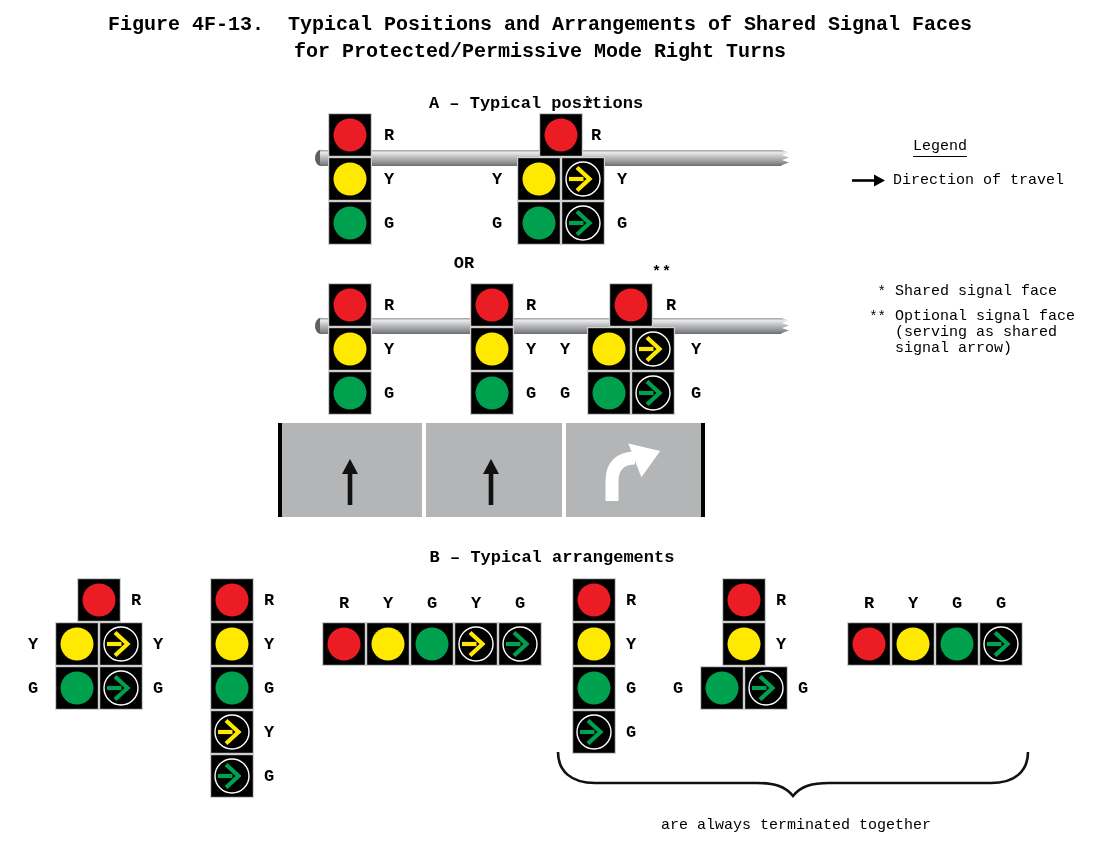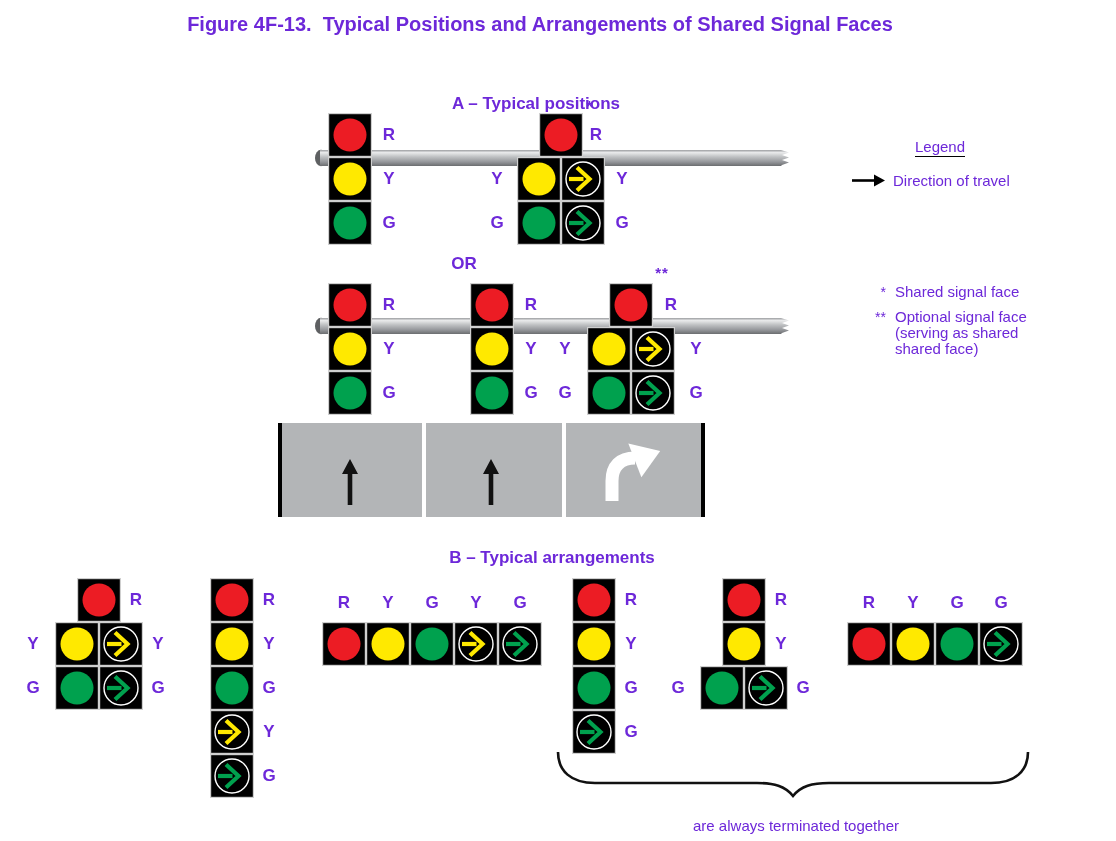--- a/index.html
+++ b/index.html
@@ -1,18 +1,18 @@
 <!DOCTYPE html>
 <html><head>
 <meta charset="utf-8">
 <style>
   html,body{margin:0;padding:0;background:#fff;}
   #stage{
     position:relative;width:1116px;height:841px;background:#ffffff;
-    font-family:Liberation Sans, sans-serif;color:#6d28d9;overflow:hidden;
+    font-family:Liberation Mono, monospace;color:#000000;overflow:hidden;
   }
   .abs{position:absolute;}
   .title{left:0;top:11px;width:1080px;text-align:center;font-weight:bold;font-size:20px;line-height:27px;white-space:pre-wrap;}
   .heading{position:absolute;transform:translateX(-50%);font-weight:bold;font-size:17px;white-space:nowrap;z-index:4;}
   .sig-label{position:absolute;transform:translate(-50%,-50%);font-weight:bold;font-size:17px;z-index:4;white-space:nowrap;}
   .sig-label.star{font-size:15px;letter-spacing:1px;}
   .note{position:absolute;font-size:15px;line-height:16px;z-index:4;white-space:nowrap;}
   .legend-head{font-size:15px;font-weight:normal;}
   .legend-head span{border-bottom:1.6px solid #000;padding-bottom:1px;}
   .marker{text-align:right;}
@@ -23,21 +23,21 @@
   .lane-line{position:absolute;top:0;bottom:0;width:4px;background:#fff;}
   .lane-arrow{position:absolute;}
   .arm{position:absolute;z-index:1;}
   .brace{position:absolute;z-index:3;}
 </style>
 </head>
 <body>
 
 <div id="stage">
 
-  <div class="abs title"><span>Figure 4F-13.  Typical Positions and Arrangements of Shared Signal Faces</span><br></div>
+  <div class="abs title"><span>Figure 4F-13.  Typical Positions and Arrangements of Shared Signal Faces</span><br><span>for Protected/Permissive Mode Right Turns</span></div>
 
   <div class="heading" style="left:536px;top:94px;">A – Typical positions</div>
   <div class="heading" style="left:464px;top:254px;">OR</div>
   <div class="heading" style="left:552px;top:548px;">B – Typical arrangements</div>
 
   <svg class="arm" style="left:314px;top:148px;" width="482" height="20">
     <defs>
       <linearGradient id="armGrad" x1="0" y1="0" x2="0" y2="1">
         <stop offset="0" stop-color="#9b9da0"></stop>
           <stop offset="0.16" stop-color="#e9eaeb"></stop>
@@ -59,21 +59,21 @@
     <line x1="0" y1="6.5" x2="23" y2="6.5" stroke="#000" stroke-width="2.6"></line>
     <polygon points="22,0.5 33,6.5 22,12.5" fill="#000"></polygon>
   </svg>
   <div class="note" style="left:893px;top:173px;text-align:right;">Direction of travel</div>
 
   <div class="note marker" style="left:856px;top:284px;width:30px;font-size:14px;">*</div>
   <div class="note" style="left:895px;top:284px;">Shared signal face</div>
   <div class="note marker" style="left:856px;top:309px;width:30px;font-size:14px;">**</div>
   <div class="note" style="left:895px;top:309px;">Optional signal face</div>
   <div class="note" style="left:895px;top:325px;">(serving as shared</div>
-  <div class="note" style="left:895px;top:341px;">shared face)</div>
+  <div class="note" style="left:895px;top:341px;">signal arrow)</div>
 
   <div id="road">
       <div class="lane-line" style="left: 140px;"></div>
       <div class="lane-line" style="left: 280px;"></div>
       <div class="lane-arrow" style="left: 59px; top: 36px;"><svg width="18" height="48" viewBox="0 0 18 48">
           <polygon points="9,0 17,15 11.3,15 11.3,46 6.7,46 6.7,15 1,15" fill="#111"></polygon>
         </svg></div>
       <div class="lane-arrow" style="left: 200px; top: 36px;"><svg width="18" height="48" viewBox="0 0 18 48">
           <polygon points="9,0 17,15 11.3,15 11.3,46 6.7,46 6.7,15 1,15" fill="#111"></polygon>
         </svg></div>

